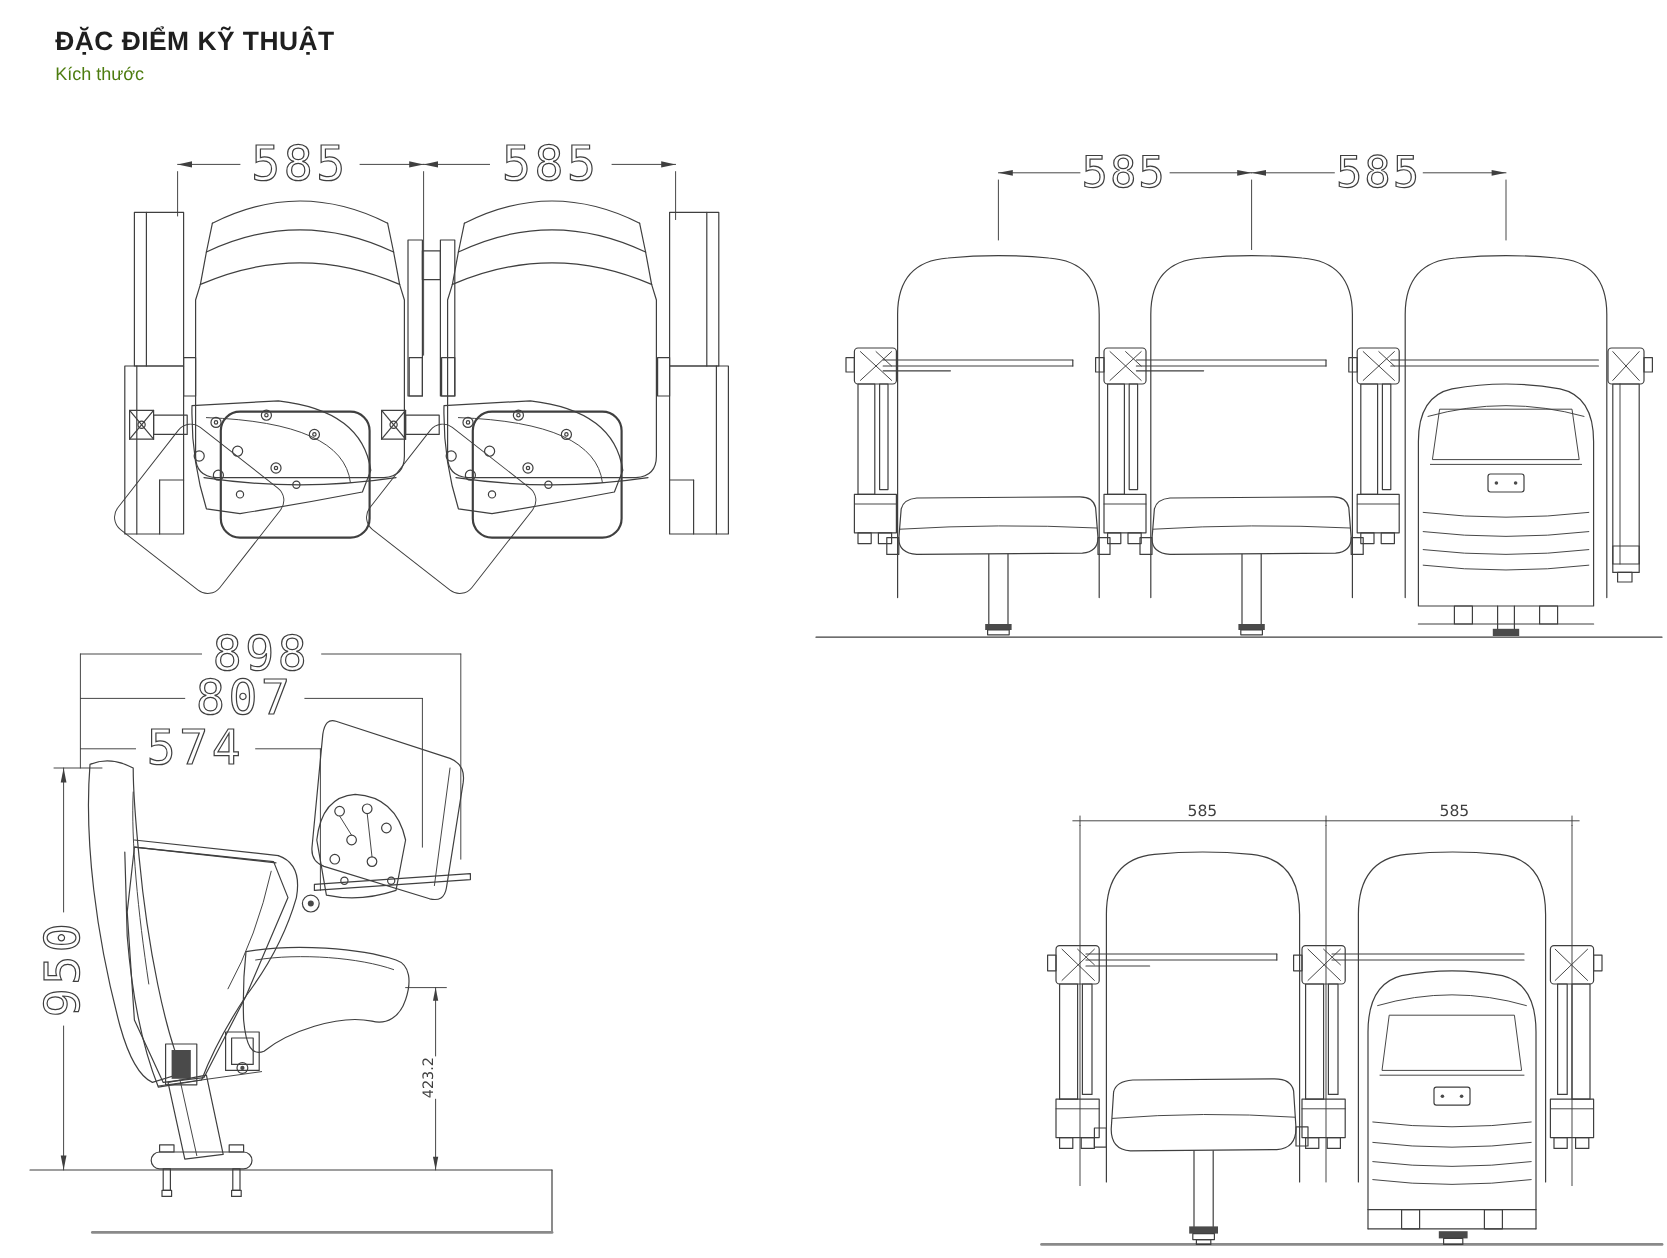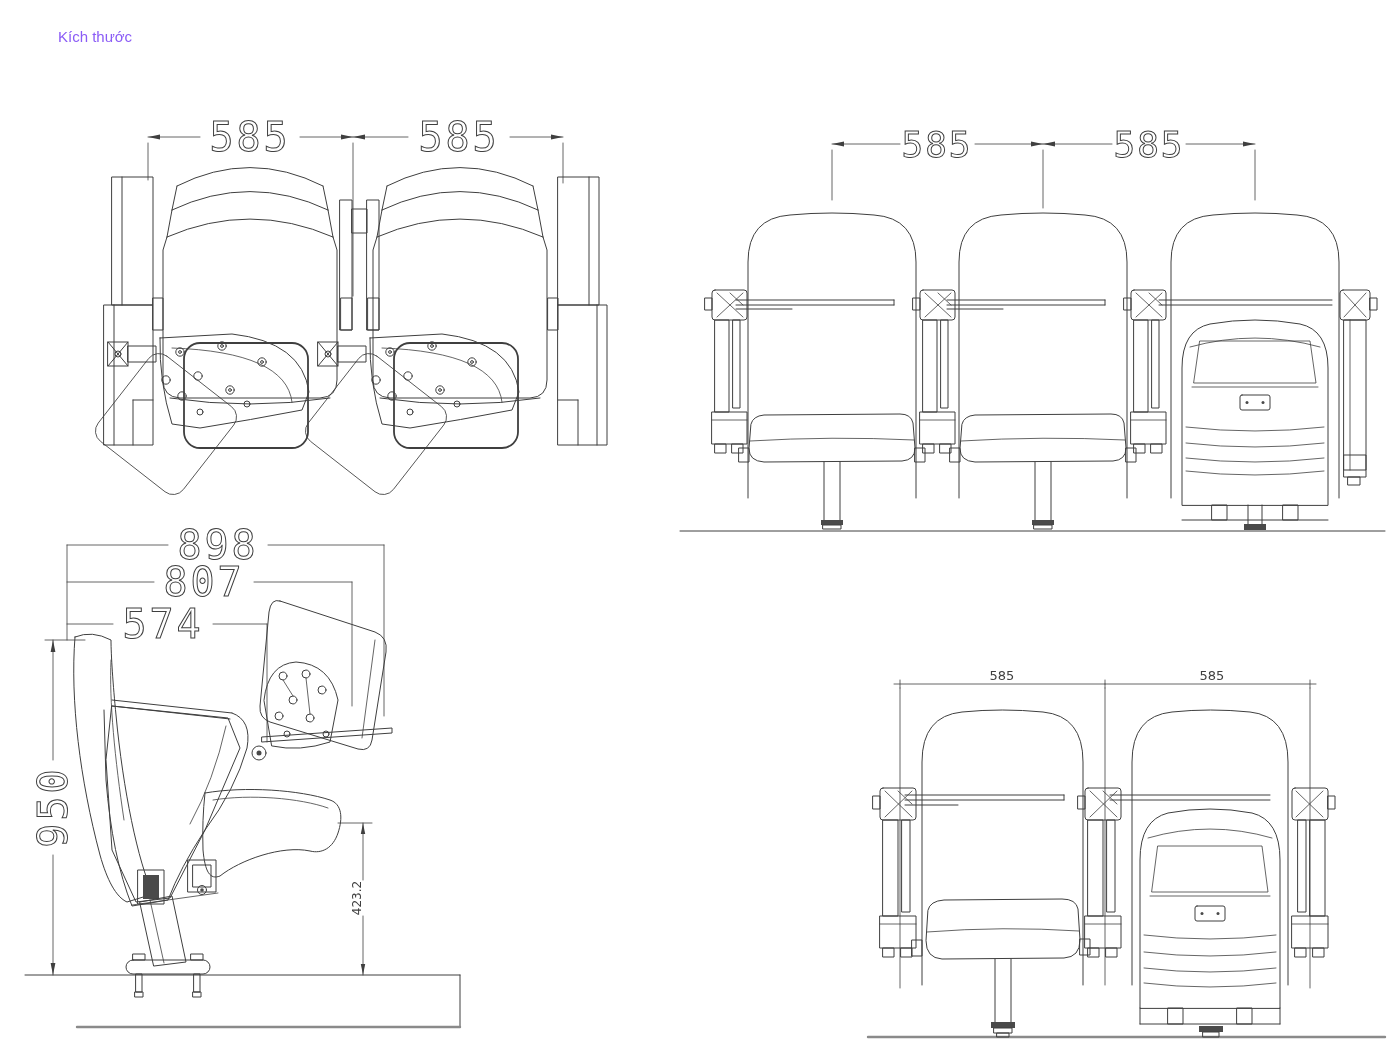--- a/index.html
+++ b/index.html
@@ -1,21 +1,21 @@
 <!DOCTYPE html>
 <html style="--line: #3f3f3f; --ground: #8a8a8a; --title: #1f1f1f;"><head>
 <meta charset="utf-8">
 <style>
   :root { --line:#3f3f3f; --ground:#8a8a8a; --title:#1f1f1f; }
   html,body { margin:0; padding:0; background:#fff; }
   #page { position:relative; width:1389px; height:1048px; background:#fff; overflow:hidden;
           font-family:"Liberation Sans", sans-serif; }
   #hdr { position:absolute; left:46px; top:22px; }
   #hdr h1 { margin:0; font-size:22px; font-weight:800; letter-spacing:.4px; color:var(--title); }
-  #hdr p  { margin:6px 0 0 12px; font-size:15px; font-weight:400; color:#8b5cf6; }
+  #hdr p  { margin:6px 0 0 0; font-size:15px; font-weight:400; color:#4d7c0f; }
   svg.canvas { position:absolute; left:0; top:0; }
   
   svg .ln, svg path, svg rect, svg line, svg circle, svg ellipse, svg polygon, svg polyline {
     fill:none; stroke:var(--line); stroke-width:1; stroke-linecap:round; stroke-linejoin:round;
   }
   svg .arr { fill:var(--line); stroke:none; }
   svg .dk  { fill:#4a4a4a; stroke:none; }
   svg .thick { stroke-width:1.8; }
   svg .thin  { stroke-width:.8; }
   svg .groundln { stroke:var(--ground); stroke-width:2.4; }
@@ -26,20 +26,21 @@
   svg .dim-sm   { font-family:"DejaVu Sans", sans-serif; font-size:13px; fill:var(--line); stroke:none; }
   svg .dim-xs   { font-family:"DejaVu Sans", sans-serif; font-size:12px; fill:var(--line); stroke:none; }
   svg .perfbox { stroke:var(--line); stroke-width:.8; }
 </style>
 </head>
 <body>
 
 <div id="page">
 
   <header id="hdr">
+    <h1>ĐẶC ĐIỂM KỸ THUẬT</h1>
     <p>Kích thước</p>
   </header>
 
   <svg class="canvas" width="1389" height="1048" viewBox="0 0 1389 1048">
     <defs>
       <pattern id="perf" width="6.4" height="5.9" patternUnits="userSpaceOnUse">
         <circle cx="3" cy="2.9" r="1.5" fill="none" stroke="#3f3f3f" stroke-width="0.7"></circle>
       </pattern>
       <pattern id="stipple" width="13" height="13" patternUnits="userSpaceOnUse">
         <g fill="#4a4a4a" stroke="none">

